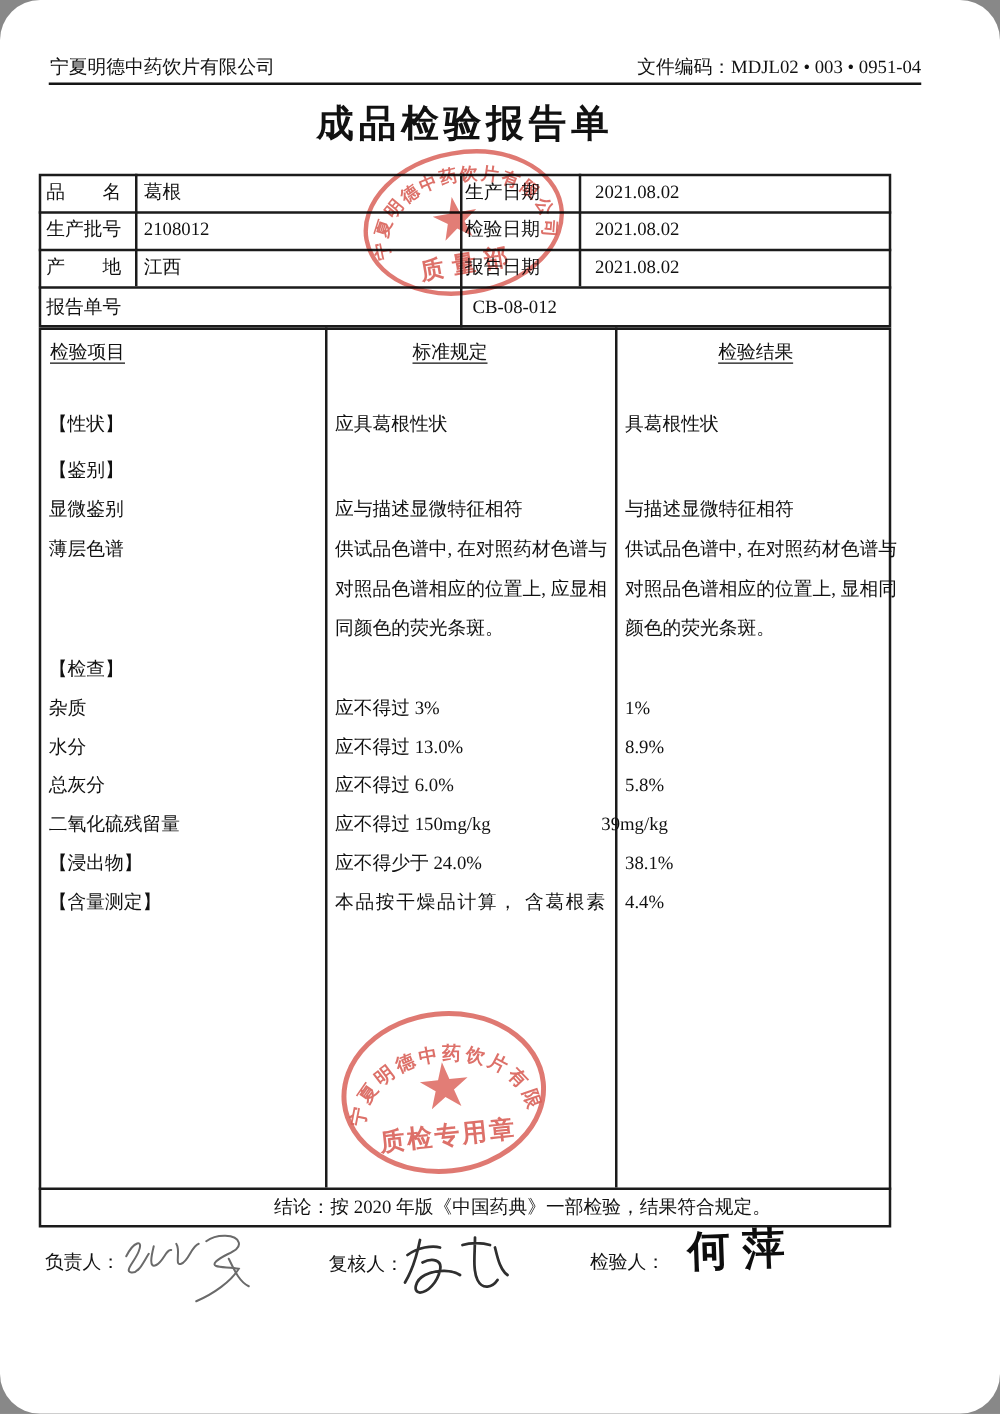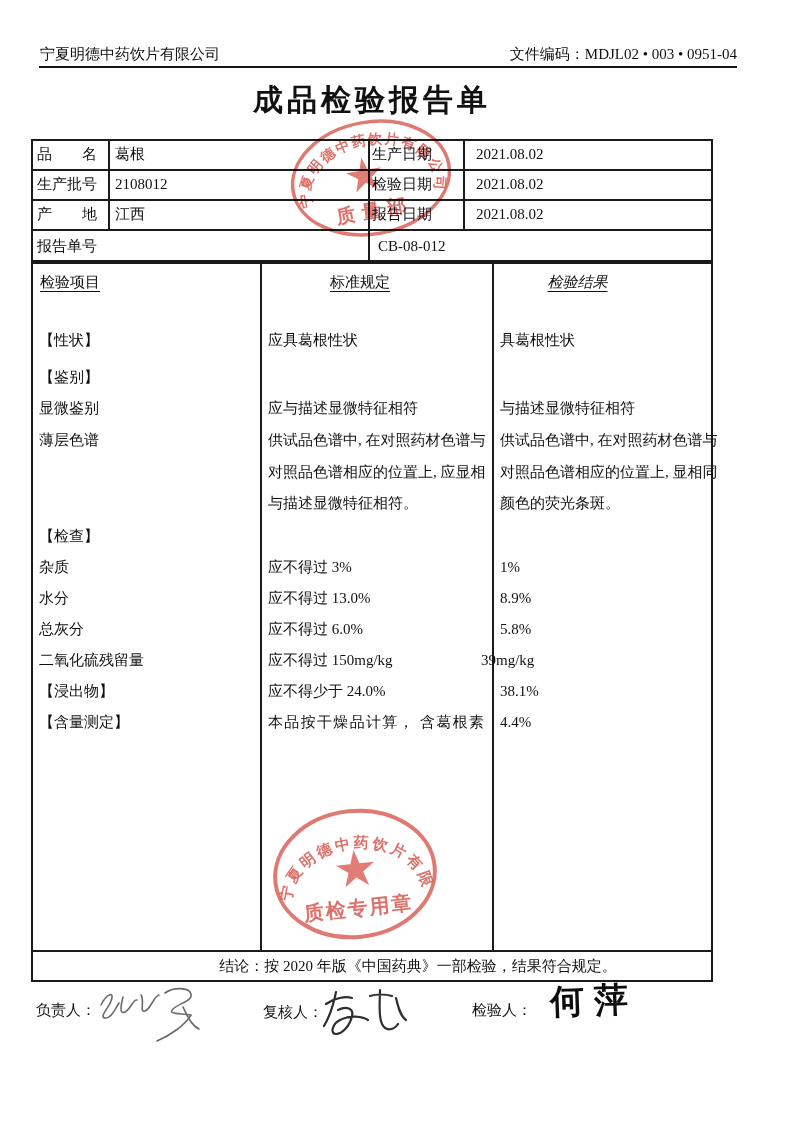--- a/index.html
+++ b/index.html
@@ -1,18 +1,18 @@
 <!DOCTYPE html>
 <html><head>
 <meta charset="utf-8">
 <style>
   html,body{margin:0;padding:0;background:#888;}
   .page{position:relative;width:800px;height:1131px;background:#ffffff;margin:0 auto;
         font-family:"Liberation Serif","DejaVu Serif",serif;color:#111;
-        font-size:15px;line-height:20px;overflow:hidden;}
+        font-size:15px;line-height:20px;overflow:hidden;border-radius:32px;}
   
   .hdr-row{position:absolute;left:40px;top:44px;width:697px;display:flex;justify-content:space-between;}
   .hdr-rule{position:absolute;left:39px;top:66px;width:698px;border-top:2px solid #151515;}
   .doc-title{position:absolute;left:31px;top:82px;width:682px;text-align:center;
              font-size:30px;line-height:36px;font-weight:700;letter-spacing:4px;}
   
   .t-border{position:absolute;border:2px solid #1b1b1b;box-sizing:border-box;background:transparent;}
   .vline{position:absolute;width:2px;background:#1b1b1b;}
   .hline{position:absolute;height:2px;background:#1b1b1b;}
   .cell{position:absolute;white-space:nowrap;}
@@ -67,40 +67,40 @@
   <div class="cell" style="left:37px;top:236px;">报告单号</div>
   <div class="cell" style="left:378px;top:236px;">CB-08-012</div>
 
   <div class="t-border" style="left:31px;top:262px;width:682px;height:720px;"></div>
   <div class="vline" style="left:260px;top:262px;height:688px;"></div>
   <div class="vline" style="left:492px;top:262px;height:688px;"></div>
   <div class="hline" style="left:31px;top:950px;width:682px;"></div>
 
   <div class="cell colhead" style="left:40px;top:272px;">检验项目</div>
   <div class="cell colhead center" style="left:260px;top:272px;width:200px;">标准规定</div>
-  <div class="cell colhead center" style="left:465px;top:272px;width:225px;font-style:italic;">检验结果</div>
+  <div class="cell colhead center" style="left:492px;top:272px;width:225px;">检验结果</div>
 
   <div class="cell" style="left:39px;top:330px;">【性状】</div>
   <div class="cell" style="left:268px;top:330px;">应具葛根性状</div>
   <div class="cell" style="left:500px;top:330px;">具葛根性状</div>
 
   <div class="cell" style="left:39px;top:367px;">【鉴别】</div>
 
   <div class="cell" style="left:39px;top:398px;">显微鉴别</div>
   <div class="cell" style="left:268px;top:398px;">应与描述显微特征相符</div>
   <div class="cell" style="left:500px;top:398px;">与描述显微特征相符</div>
 
   <div class="cell" style="left:39px;top:430px;">薄层色谱</div>
   <div class="cell" style="left:268px;top:430px;">供试品色谱中, 在对照药材色谱与</div>
   <div class="cell" style="left:500px;top:430px;">供试品色谱中, 在对照药材色谱与</div>
 
   <div class="cell" style="left:500px;top:462px;">对照品色谱相应的位置上, 显相同</div>
   <div class="cell" style="left:268px;top:462px;">对照品色谱相应的位置上, 应显相</div>
 
-  <div class="cell" style="left:268px;top:493px;">与描述显微特征相符。</div>
+  <div class="cell" style="left:268px;top:493px;">同颜色的荧光条斑。</div>
   <div class="cell" style="left:500px;top:493px;">颜色的荧光条斑。</div>
 
   <div class="cell" style="left:39px;top:526px;">【检查】</div>
 
   <div class="cell" style="left:39px;top:557px;">杂质</div>
   <div class="cell" style="left:268px;top:557px;">应不得过 3%</div>
   <div class="cell" style="left:500px;top:557px;">1%</div>
 
   <div class="cell" style="left:39px;top:588px;">水分</div>
   <div class="cell" style="left:268px;top:588px;">应不得过 13.0%</div>

